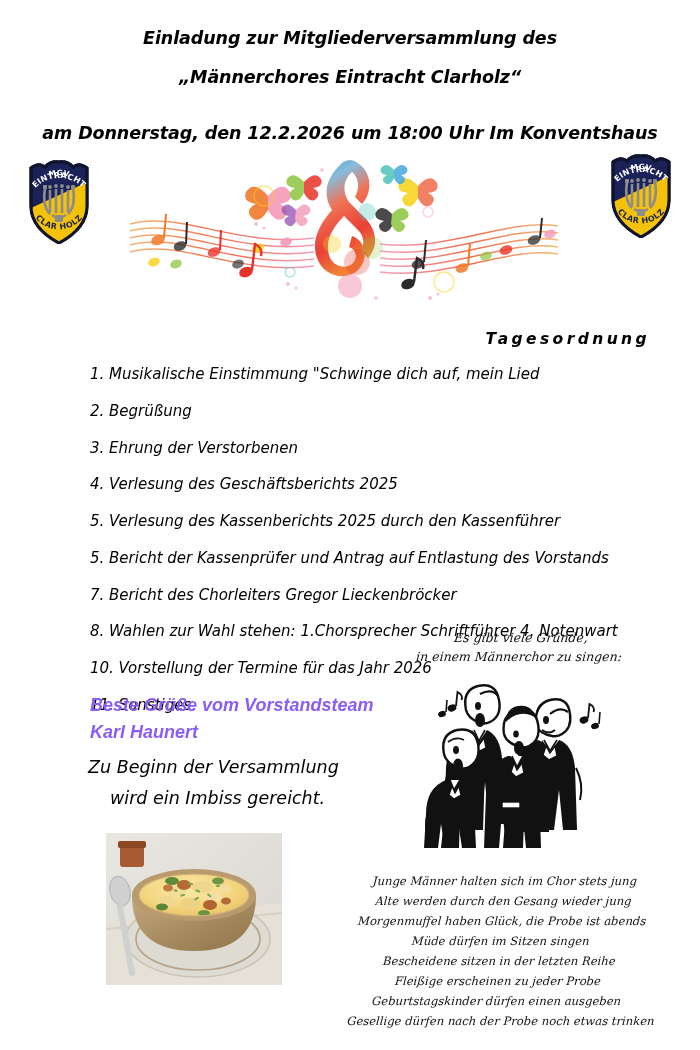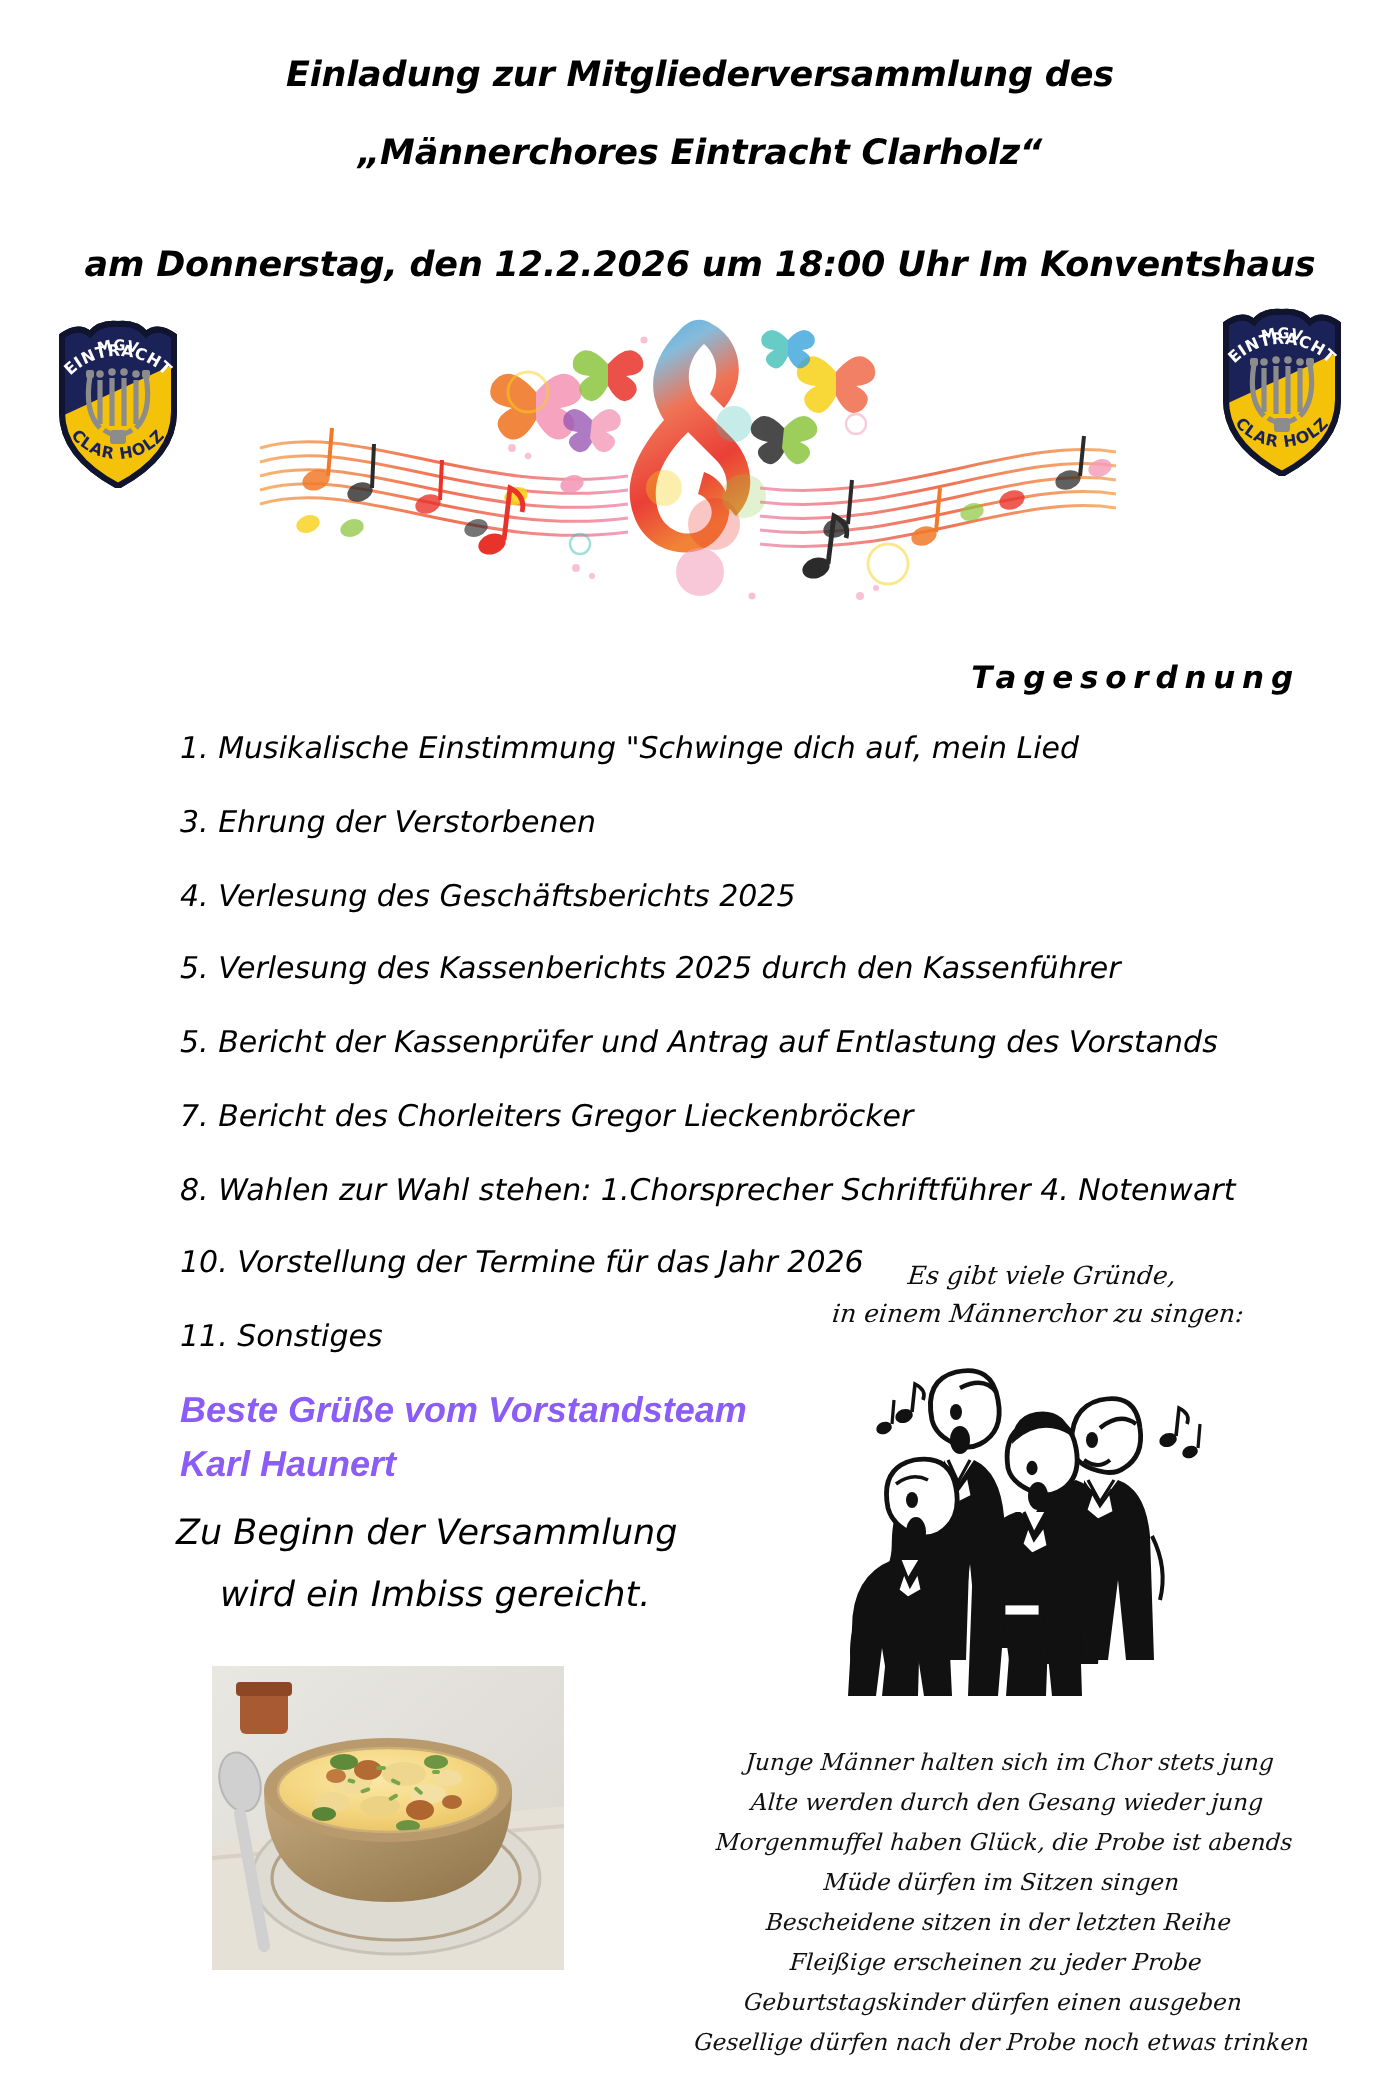--- a/index.html
+++ b/index.html
@@ -383,20 +383,21 @@
         <circle cx="320" cy="142" r="1.5"></circle>
       <circle cx="204" cy="18" r="1.8"></circle>
         <circle cx="258" cy="146" r="1.8"></circle>
     </g>
   </svg>
 </div>
 
 <div class="agenda">
   <div class="agenda-title">Tagesordnung</div>
   <div class="agenda-item">1. Musikalische Einstimmung "Schwinge dich auf, mein Lied</div>
+  <div class="agenda-item">2. Begrüßung</div>
   <div class="agenda-item">3. Ehrung der Verstorbenen</div>
   <div class="agenda-item">4. Verlesung des Geschäftsberichts 2025</div>
   <div class="agenda-item">5. Verlesung des Kassenberichts 2025 durch den Kassenführer</div>
   <div class="agenda-item">5. Bericht der Kassenprüfer und Antrag auf Entlastung des Vorstands</div>
   <div class="agenda-item">7. Bericht des Chorleiters Gregor Lieckenbröcker</div>
   <div class="agenda-item">8. Wahlen zur Wahl stehen: 1.Chorsprecher Schriftführer 4. Notenwart</div>
   <div class="agenda-item">10. Vorstellung der Termine für das Jahr 2026</div>
   <div class="agenda-item">11. Sonstiges</div>
 </div>
 

